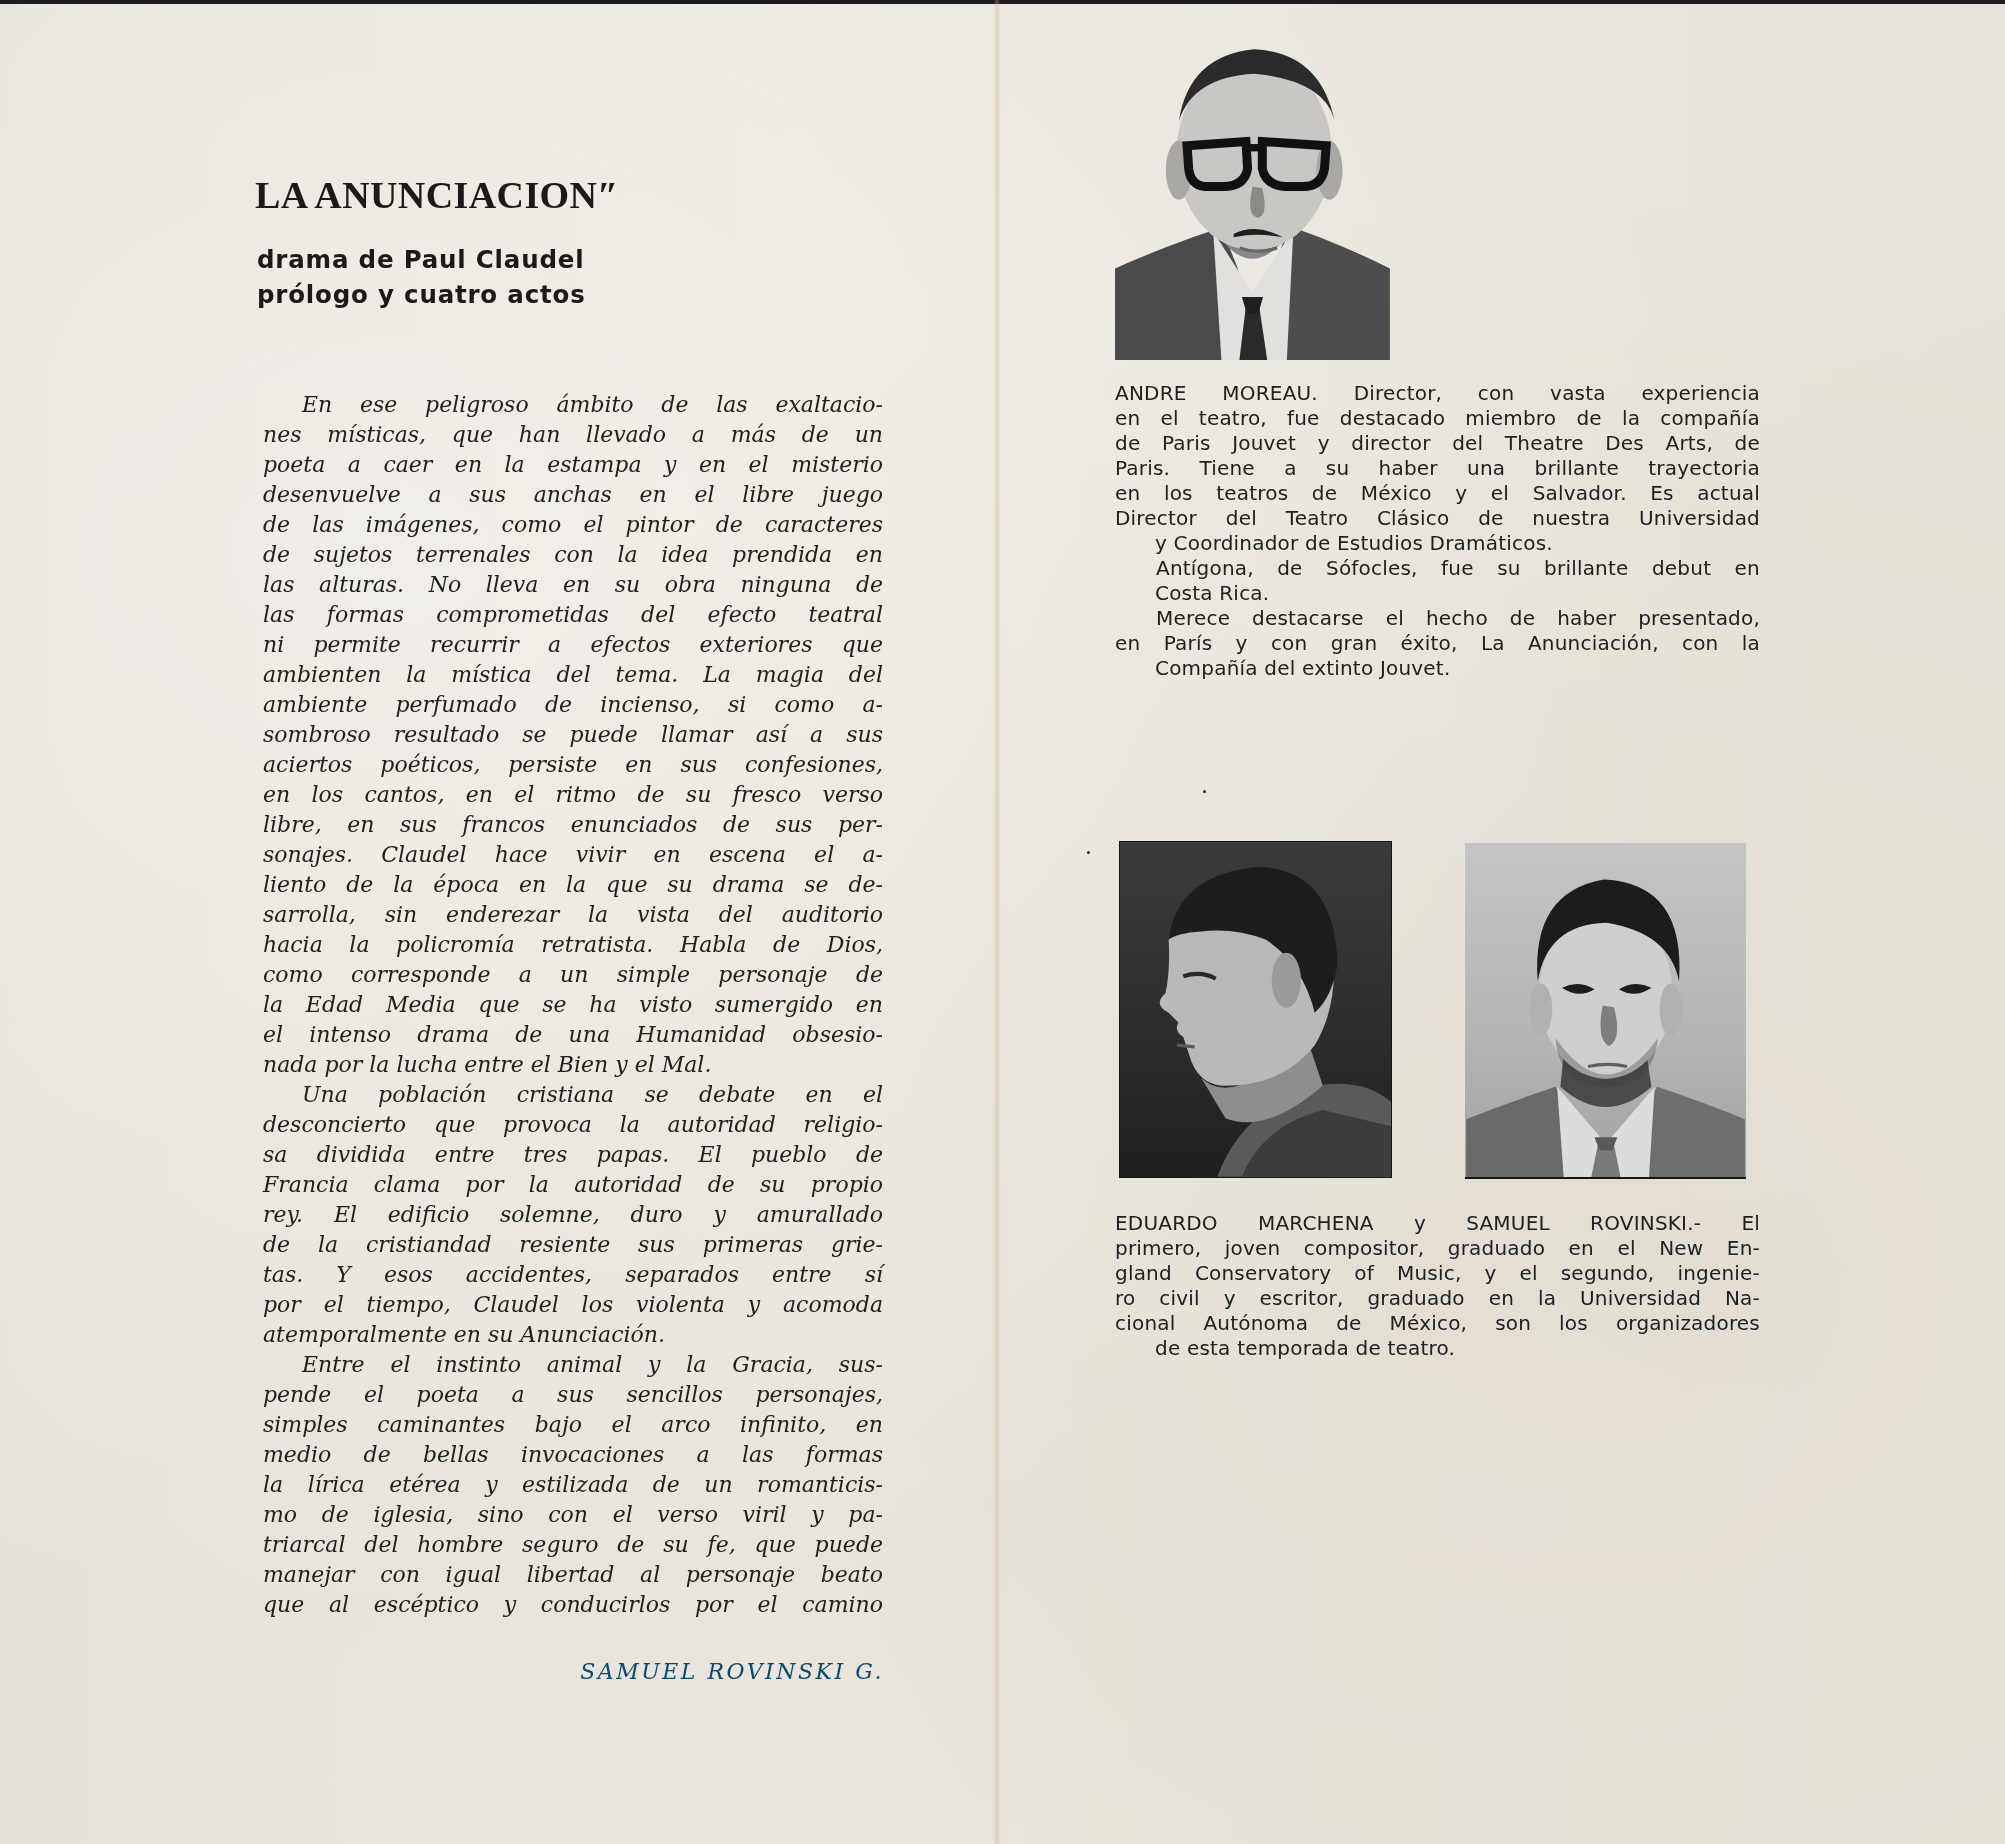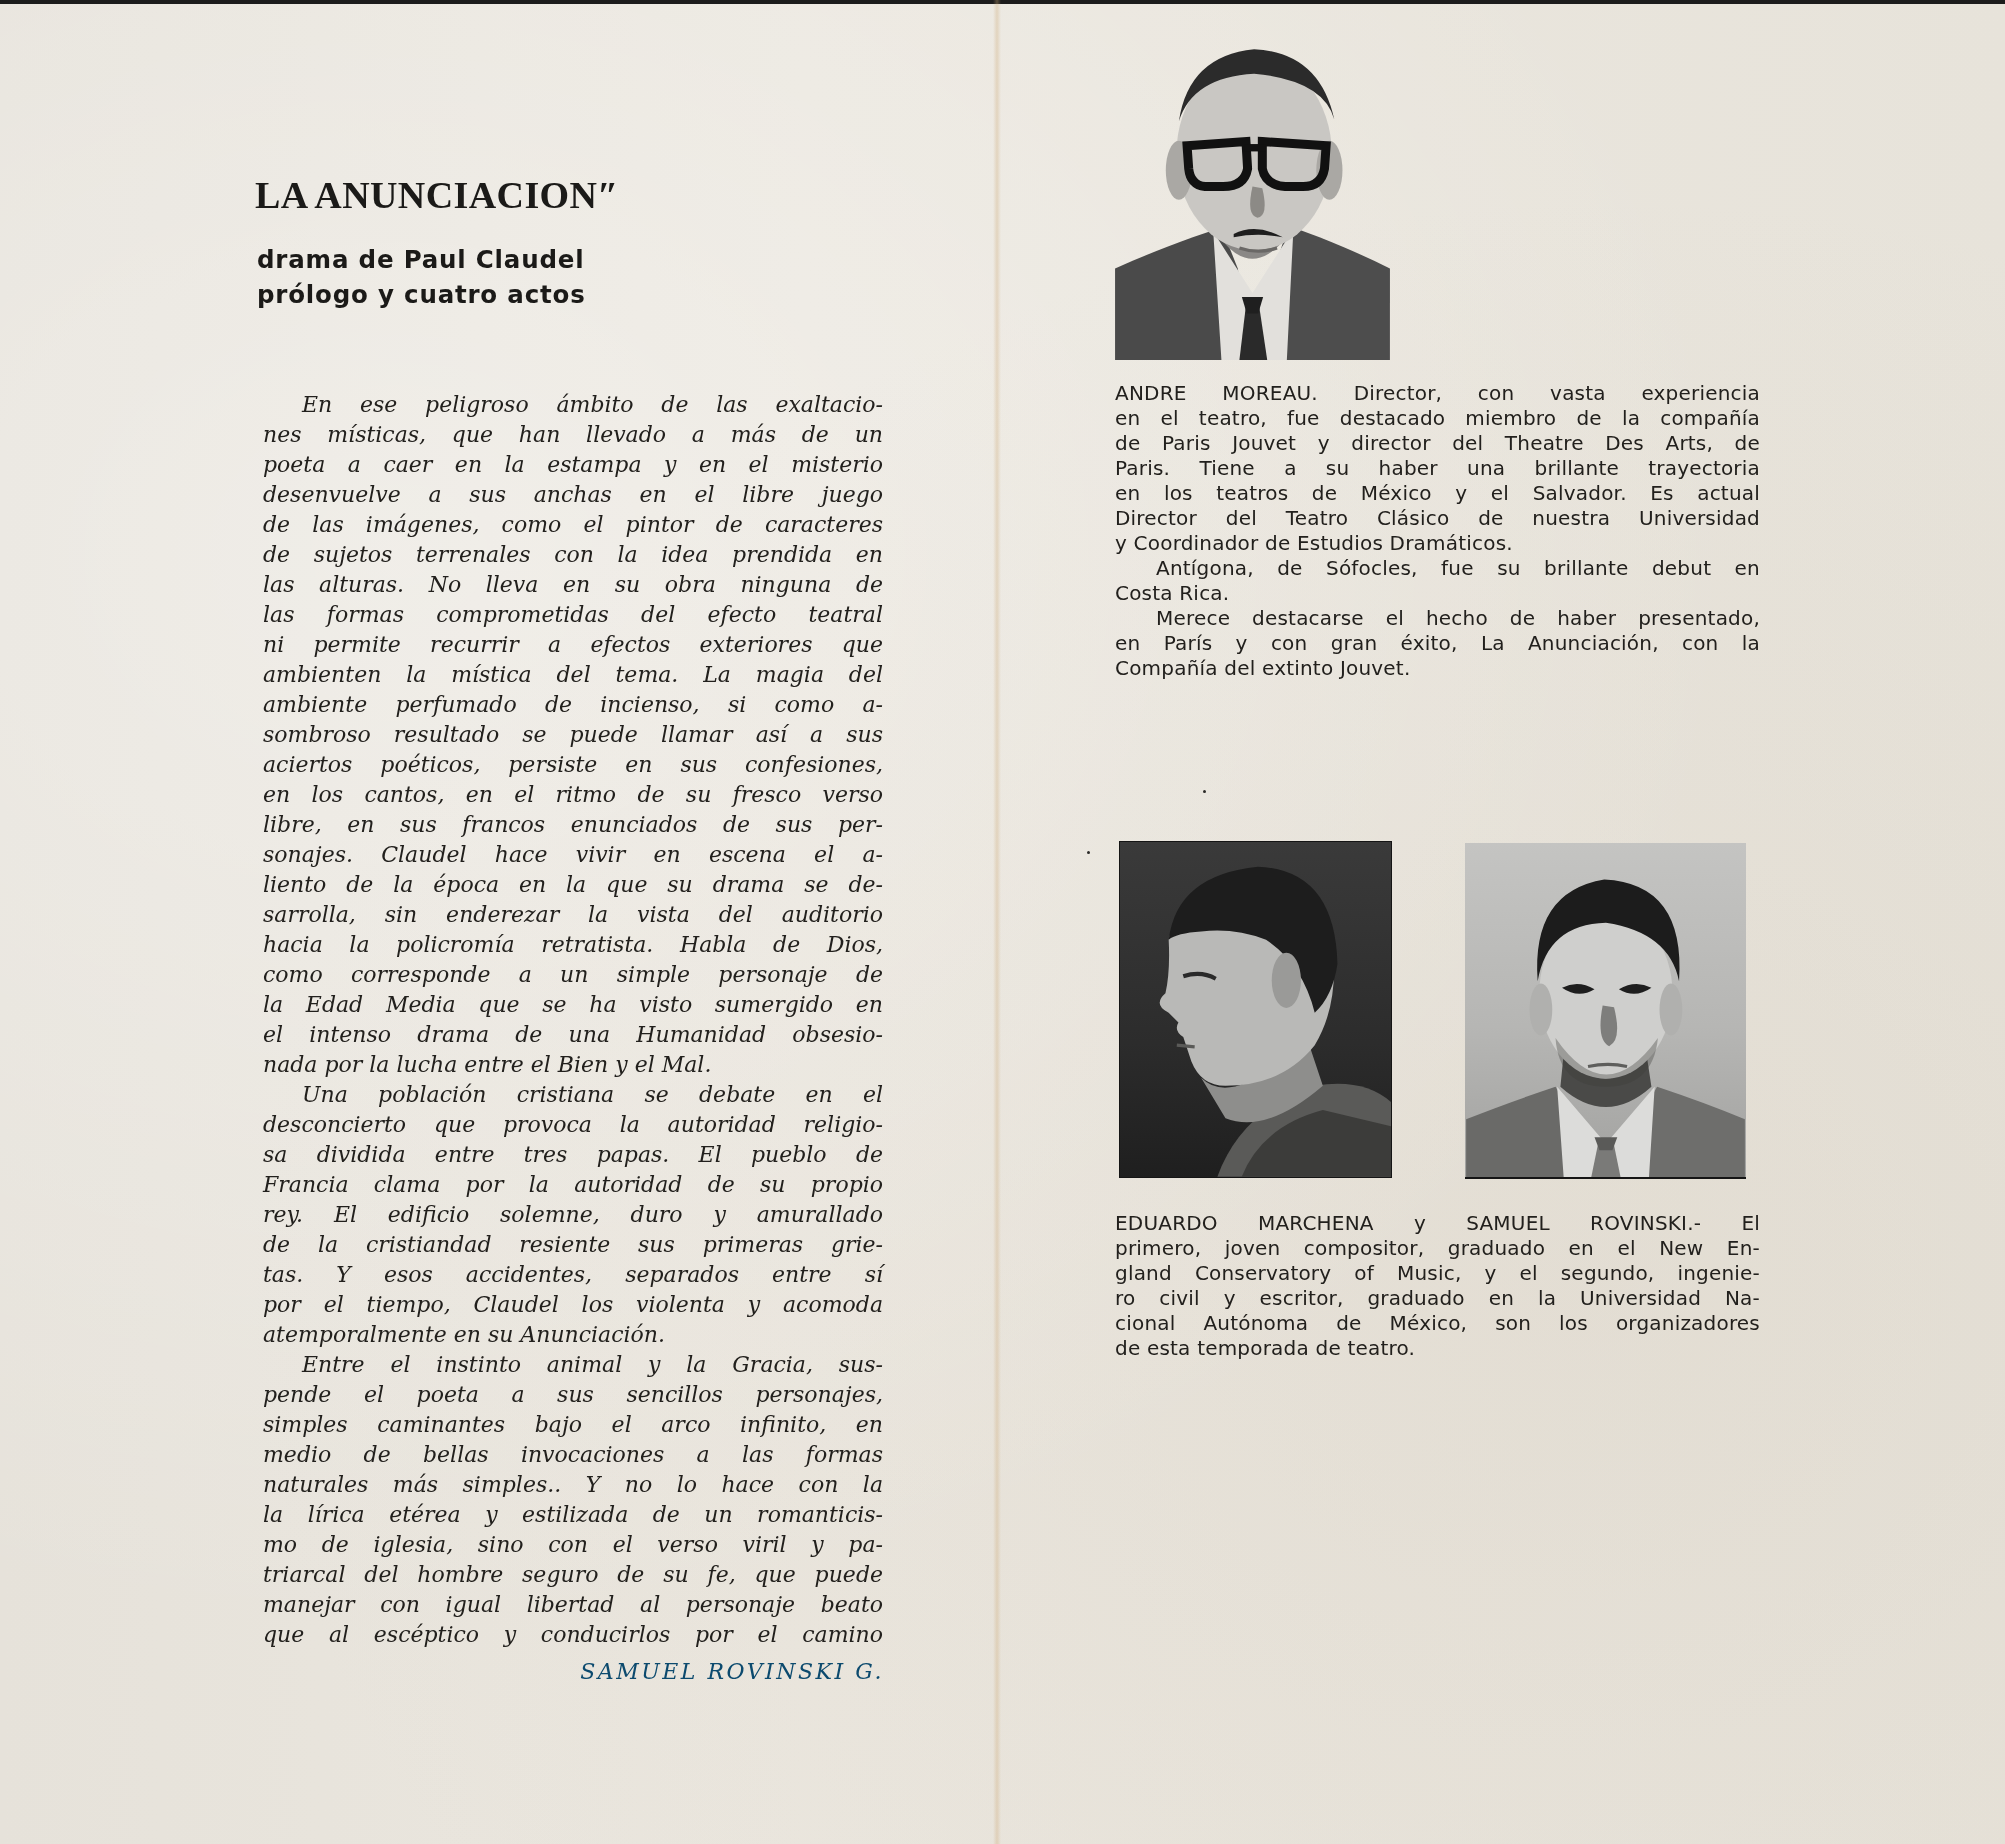--- a/index.html
+++ b/index.html
@@ -55,21 +55,21 @@
       font-size: 22px; letter-spacing: 2.5px; color: #0c4a6e; white-space: nowrap;
     }
 
     
     .bio {
       position: absolute; left: 1115px; width: 645px;
       font-family: "DejaVu Sans", sans-serif; font-size: 20px;
       line-height: 25px; color: #22201d; letter-spacing: 0.2px;
     }
     .bio .line { display: block; white-space: nowrap; text-align: justify; text-align-last: justify; }
-    .bio .line.last { text-align-last: left; }
+    .bio .line.last { text-align-last: left; margin-left: 40px; }
     .bio .line.indent { padding-left: 41px; }
     .bio-moreau { top: 381px; }
     .bio-org { top: 1211px; }
 
     
     .photo { position: absolute; overflow: hidden; }
     .photo-moreau { left: 1115px; top: 23px; width: 275px; height: 337px; }
     .photo-marchena {
       left: 1119px; top: 841px; width: 273px; height: 337px;
       background: linear-gradient(180deg, #3a3a3a 0%, #2c2c2c 60%, #1f1f1f 100%);
@@ -125,21 +125,20 @@
   <span class="line">Francia clama por la autoridad de su propio</span>
   <span class="line">rey.  El edificio solemne, duro y amurallado</span>
   <span class="line">de la cristiandad resiente sus primeras grie-</span>
   <span class="line">tas.  Y esos accidentes, separados entre sí</span>
   <span class="line">por el tiempo, Claudel los violenta y acomoda</span>
   <span class="line last">atemporalmente en su Anunciación.</span>
   <span class="line indent">Entre el instinto animal y la Gracia, sus-</span>
   <span class="line">pende el poeta a sus sencillos personajes,</span>
   <span class="line">simples caminantes bajo el arco infinito, en</span>
   <span class="line">medio de bellas invocaciones a las formas</span>
-  <span class="line">naturales más simples..  Y no lo hace con la</span>
   <span class="line">la lírica etérea y estilizada de un romanticis-</span>
   <span class="line">mo de iglesia, sino con el verso viril y pa-</span>
   <span class="line">triarcal del hombre seguro de su fe, que puede</span>
   <span class="line">manejar con igual libertad al personaje beato</span>
   <span class="line">que al escéptico y conducirlos por el camino</span>
 </div>
 
 <div class="signature">SAMUEL ROVINSKI G.</div>
 
 <div class="photo photo-moreau">

